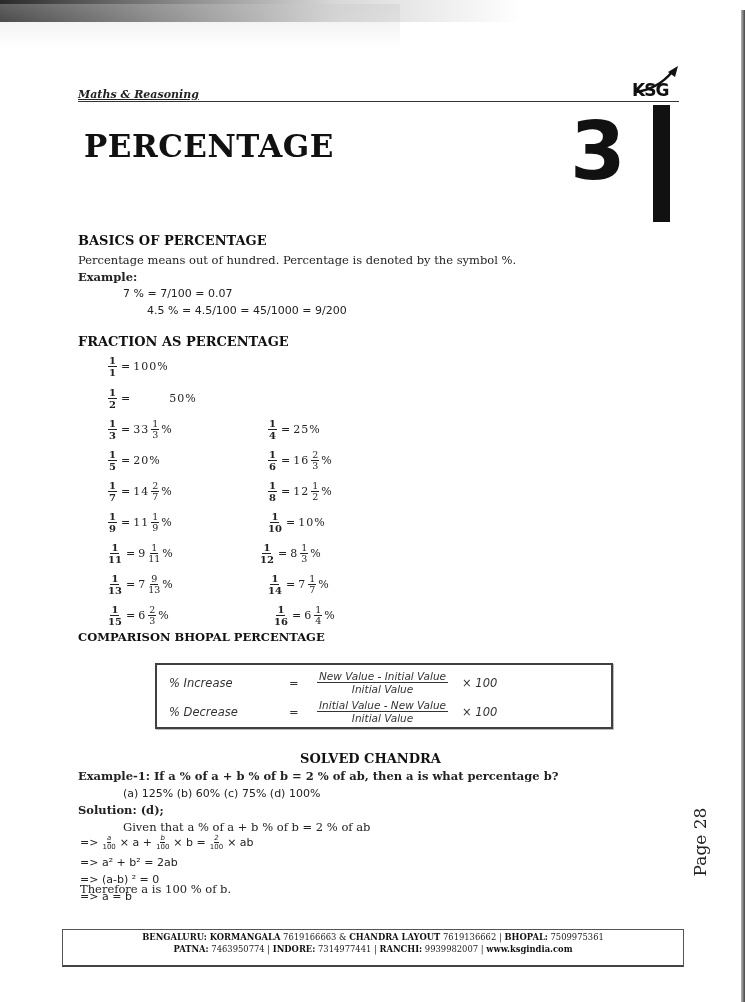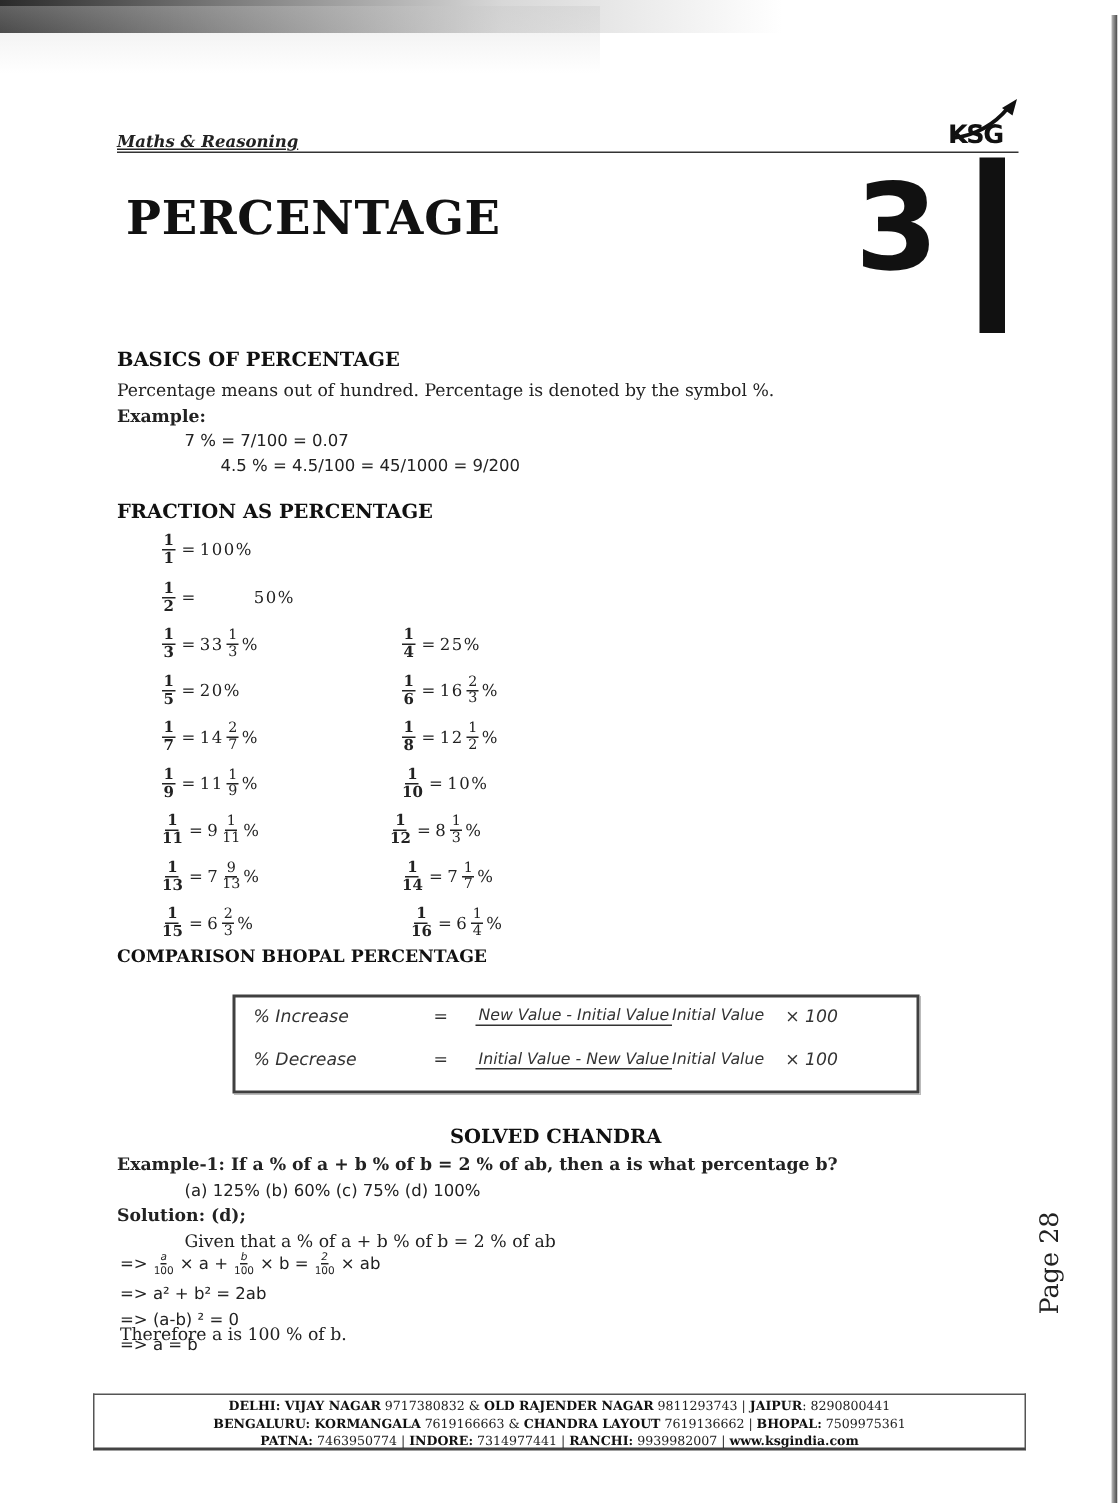--- a/index.html
+++ b/index.html
@@ -54,21 +54,21 @@
     .eq { margin: 0 3px 0 2px; }
 
     .formula-box {
       left: 155px; top: 663px; width: 454px; height: 62px; border: 2px solid #404040;
       box-shadow: 1px 1px 0 #bbb;
       font-style: italic;
     }
     .formula-row { position: absolute; left: 12px; display: flex; align-items: center; font-family: "DejaVu Sans", sans-serif; font-size: 11.5px; color: #333; }
     .formula-label { width: 120px; }
     .formula-eq { width: 28px; }
-    .formula-frac { display: inline-flex; flex-direction: row; align-items: center; font-size: 10.5px; line-height: 12px; }
+    .formula-frac { display: inline-flex; flex-direction: column; align-items: center; font-size: 10.5px; line-height: 12px; }
     .formula-frac .num { border-bottom: 1px solid #333; padding: 0 2px; }
     .formula-mult { margin-left: 14px; }
 
     .sol-frac { display: inline-flex; flex-direction: column; align-items: center; font-size: 7px; line-height: 8px; vertical-align: middle; margin: 0 1px; }
     .sol-frac .num { border-bottom: 1px solid #222; font-style: italic; }
 
     .footer-box {
       left: 62px; top: 929px; width: 622px; height: 38px; border: 1px solid #555;
       border-bottom: 2px solid #444; text-align: center;
       font-family: "DejaVu Serif", serif; font-size: 8.4px; line-height: 11.5px; color: #222;
@@ -342,16 +342,15 @@
   <span>× ab</span>
 </div>
 <div class="abs sans" style="left:80px;top:856px;">=&gt; a² + b² = 2ab</div>
 <div class="abs sans" style="left:80px;top:873px;">=&gt; (a-b) ² = 0</div>
 <div class="abs sans" style="left:80px;top:890px;">=&gt; a = b</div>
 <div class="abs body" style="left:80px;top:862px;margin-top:20px;">Therefore a is 100 % of b.</div>
 
 <div class="abs page-label">Page 28</div>
 
 <div class="abs footer-box">
-  <div id="footer-line1"><b>DELHI: VIJAY NAGAR</b><span> 9717380832 &amp; </span><b>OLD RAJENDER NAGAR</b><span> 9811293743 | </span><b>JAIPUR</b><span>: 8290800441</span></div>
   <div id="footer-line2"><b>BENGALURU: KORMANGALA</b><span> 7619166663 &amp; </span><b>CHANDRA LAYOUT</b><span> 7619136662 | </span><b>BHOPAL:</b><span> 7509975361</span></div>
   <div id="footer-line3"><b>PATNA:</b><span> 7463950774 | </span><b>INDORE:</b><span> 7314977441 | </span><b>RANCHI:</b><span> 9939982007 | </span><b>www.ksgindia.com</b></div>
 </div>
 
 </body></html>

